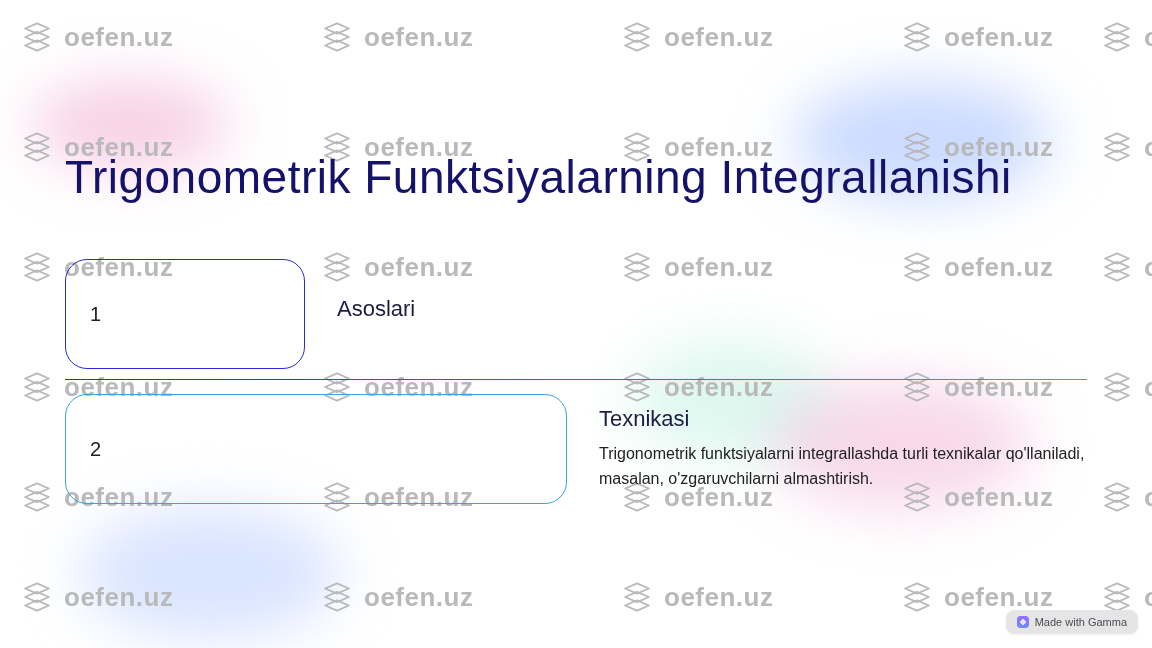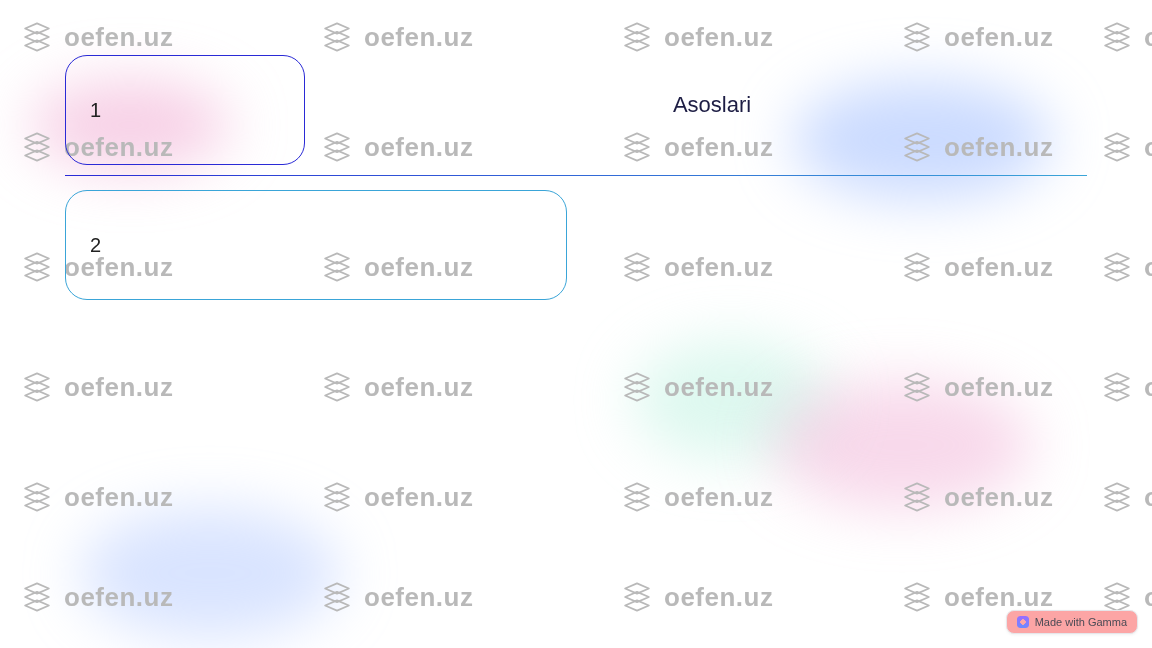--- a/index.html
+++ b/index.html
@@ -80,21 +80,20 @@
   .row1 .numbox { width: 240px; border-color: #2a2ad6; }
   .row2 .numbox { width: 502px; border-color: #3aa5d8; }
   .num {
     color: #222;
     font-size: 20px;
   }
   .textcol {
     padding-left: 32px;
     flex: 1;
     min-width: 0;
-    text-align: center;
   }
   .subhead {
     color: #1d1d44;
     font-size: 22px;
     font-weight: 400;
     margin-bottom: 10px;
   }
   .body {
     color: #222;
     font-size: 16px;
@@ -107,21 +106,21 @@
     margin: 10px 0 14px 0;
     width: 100%;
   }
 
   
   .badge {
     position: absolute;
     right: 14px;
     bottom: 14px;
     z-index: 5;
-    background: #fca5a5;
+    background: #e5e5e5;
     border: 1px solid #e6e6ea;
     border-radius: 8px;
     padding: 5px 10px;
     font-size: 11px;
     color: #4b4b55;
     display: flex;
     align-items: center;
     gap: 6px;
     box-shadow: 0 1px 3px rgba(0,0,0,.06);
     justify-content: center;
@@ -383,38 +382,43 @@
       <svg viewBox="0 0 40 40">
         <path d="M6 10 L20 4 L34 10 L20 16 Z"></path>
         <path d="M6 20 L20 14 L34 20 L20 26 Z"></path>
         <path d="M6 30 L20 24 L34 30 L20 36 Z"></path>
       </svg>
       <span>oefen.uz</span>
     </div>
   </div>
 
 <div class="content">
+  <h1 class="title">Trigonometrik Funktsiyalarning Integrallanishi</h1>
 
   <div class="rows">
 
     <div class="row row1">
       <div class="numbox">
         <span class="num">1</span>
       </div>
       <div class="textcol">
         <div class="subhead">Asoslari</div>
       </div>
     </div>
 
     <div class="divider"></div>
 
     <div class="row row2">
       <div class="numbox">
         <span class="num">2</span>
       </div>
+      <div class="textcol">
+        <div class="subhead">Texnikasi</div>
+        <div class="body">Trigonometrik funktsiyalarni integrallashda turli texnikalar qo'llaniladi, masalan, o'zgaruvchilarni almashtirish.</div>
+      </div>
     </div>
 
   </div>
 </div>
 
 <div class="badge">
   <span class="g"></span>
   <span>Made with Gamma</span>
 </div>
 

